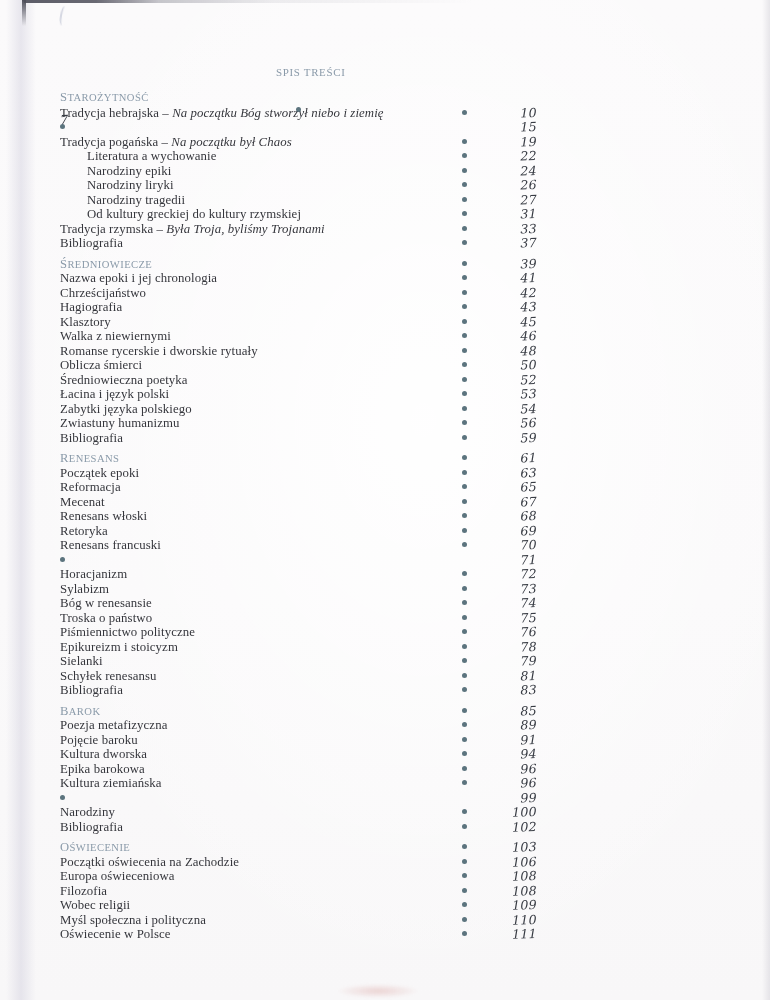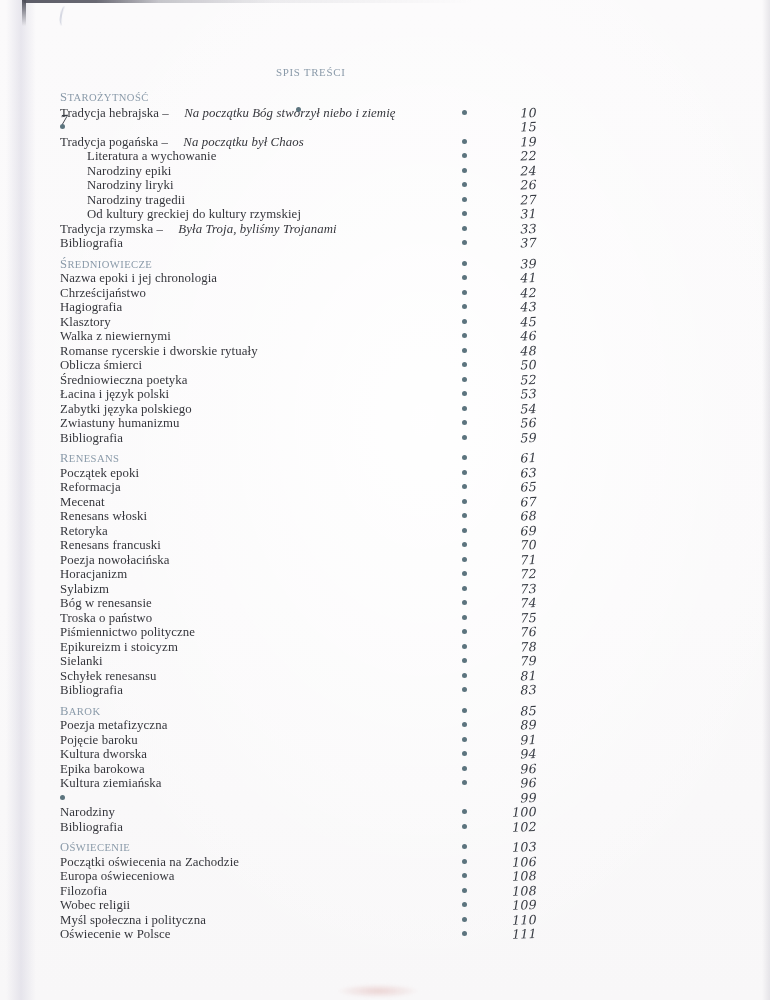--- a/index.html
+++ b/index.html
@@ -73,21 +73,21 @@
 
   .label{
     width:402px; flex:none;
     font-size:12.8px;
     line-height:14.5px;
     color:var(--body-text);
     white-space:nowrap;
     letter-spacing:0.1px;
   }
   .row.indent .label{ padding-left:27px; }
-  .label .it{ font-style:italic;margin-left:12px; }
+  .label .it{ font-style:italic; }
 
   .label.heading{
     font-size:10.6px;
     letter-spacing:0.4px;
     color:var(--heading);
   }
   .label.heading::first-letter{ font-size:12.6px; }
 
   .bullet{
     flex:none; width:5px; height:5px; border-radius:50%;
@@ -270,21 +270,20 @@
       <span class="label"><span>Retoryka</span></span>
       <span class="bullet"></span>
       <span class="pagenum">69</span>
     </div>
     <div class="row">
       <span class="label"><span>Renesans francuski</span></span>
       <span class="bullet"></span>
       <span class="pagenum">70</span>
     </div>
     <div class="row">
-      <span class="label"><span>Poezja nowołacińska</span></span>
       <span class="bullet"></span>
       <span class="pagenum">71</span>
     </div>
     <div class="row">
       <span class="label"><span>Horacjanizm</span></span>
       <span class="bullet"></span>
       <span class="pagenum">72</span>
     </div>
     <div class="row">
       <span class="label"><span>Sylabizm</span></span>

